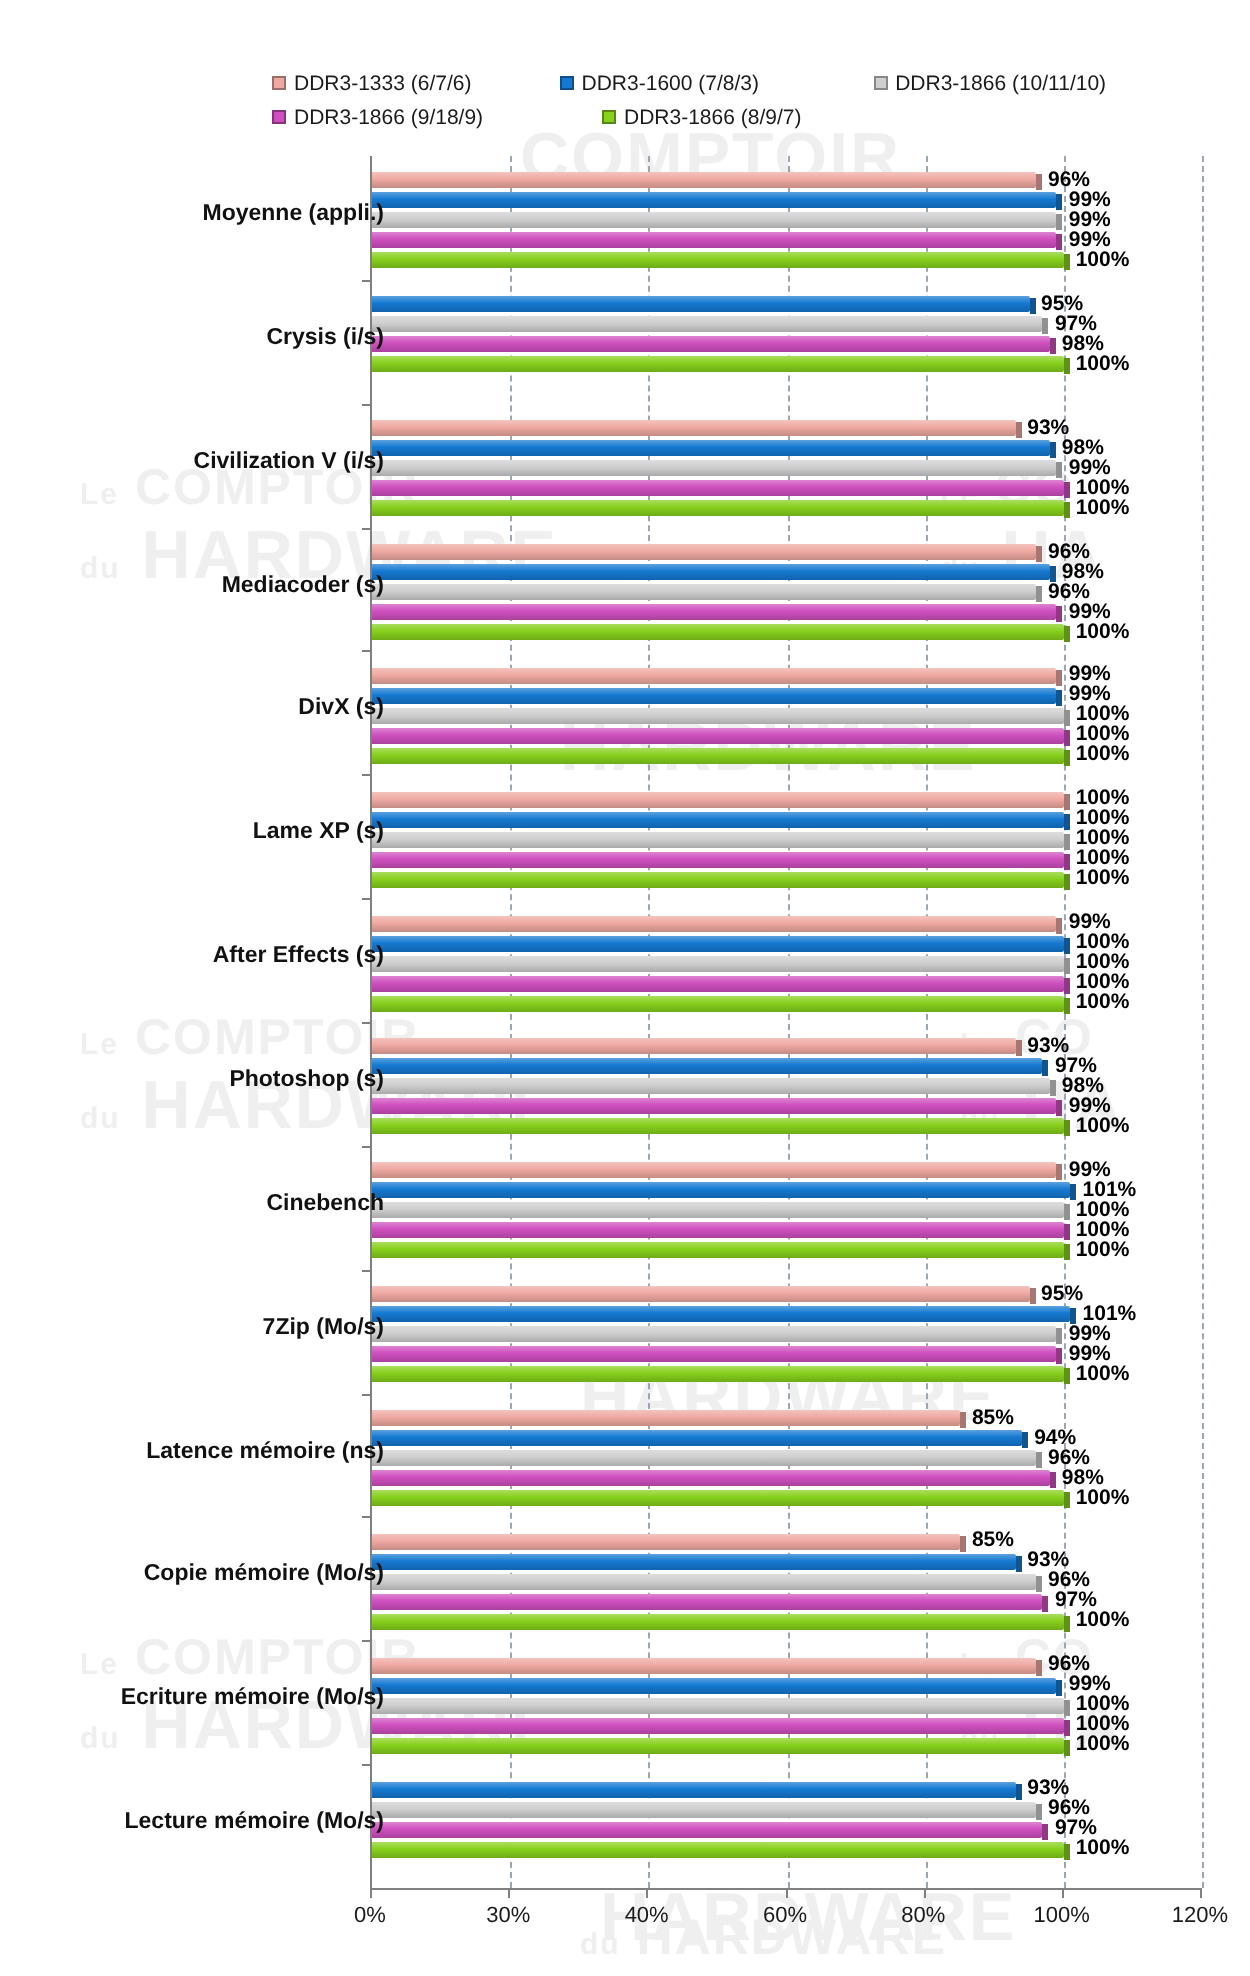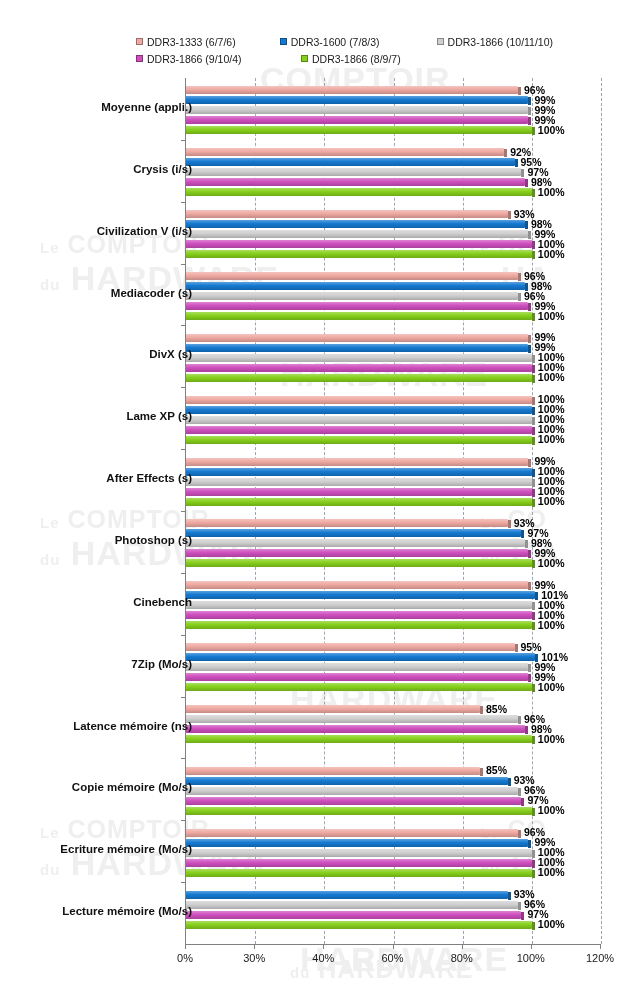--- a/index.html
+++ b/index.html
@@ -209,21 +209,21 @@
           <span>DDR3-1600 (7/8/3)</span>
         </div>
         <div class="legend-item c2">
           <span class="legend-swatch" style="background: rgb(207, 207, 207);"></span>
           <span>DDR3-1866 (10/11/10)</span>
         </div>
       </div>
       <div class="legend-row">
         <div class="legend-item c0">
           <span class="legend-swatch" style="background: rgb(207, 79, 191);"></span>
-          <span>DDR3-1866 (9/10/4)</span>
+          <span>DDR3-1866 (9/18/9)</span>
         </div>
         <div class="legend-item c1">
           <span class="legend-swatch" style="background: rgb(134, 208, 28);"></span>
           <span>DDR3-1866 (8/9/7)</span>
         </div>
       </div>
     </div>
 
   <div id="plot">
       <div class="gridline" style="left: 69.1667px;"></div>
@@ -260,26 +260,20 @@
         <div class="bar-row">
           <div class="bar" title="DDR3-1866 (8/9/8): 100%" style="width: 345.833px; background: linear-gradient(rgb(170, 222, 96) 0%, rgb(134, 208, 28) 45%, rgb(110, 171, 23) 100%);">
             <div class="cap" style="background: rgb(94, 146, 20);"></div>
           </div>
           <div class="val" style="left: 351.833px;">100%</div>
         </div>
       </div>
       <div class="group-sep" style="top: 61.8571px;"></div>
       <div class="group" style="top: 70.2857px; height: 45px;">
         <div class="bar-row">
-          <div class="bar" title="DDR3-1333 (6/7/6): 92%" style="width: 318.167px; background: linear-gradient(rgb(244, 195, 190) 0%, rgb(239, 169, 162) 45%, rgb(196, 139, 133) 100%);">
-            <div class="cap" style="background: rgb(167, 118, 113);"></div>
-          </div>
-          <div class="val" style="left: 324.167px;">92%</div>
-        </div>
-        <div class="bar-row">
           <div class="bar" title="DDR3-1600 (7/8/7): 95%" style="width: 328.542px; background: linear-gradient(rgb(91, 161, 223) 0%, rgb(21, 121, 209) 45%, rgb(17, 99, 171) 100%);">
             <div class="cap" style="background: rgb(15, 85, 146);"></div>
           </div>
           <div class="val" style="left: 334.542px;">95%</div>
         </div>
         <div class="bar-row">
           <div class="bar" title="DDR3-1866 (10/11/10): 97%" style="width: 335.458px; background: linear-gradient(rgb(221, 221, 221) 0%, rgb(207, 207, 207) 45%, rgb(170, 170, 170) 100%);">
             <div class="cap" style="background: rgb(145, 145, 145);"></div>
           </div>
           <div class="val" style="left: 341.458px;">97%</div>
@@ -561,20 +555,26 @@
           <div class="val" style="left: 351.833px;">100%</div>
         </div>
       </div>
       <div class="group-sep" style="top: 618.571px;"></div>
       <div class="group" style="top: 627px; height: 45px;">
         <div class="bar-row">
           <div class="bar" title="DDR3-1333 (6/7/6): 85%" style="width: 293.958px; background: linear-gradient(rgb(244, 195, 190) 0%, rgb(239, 169, 162) 45%, rgb(196, 139, 133) 100%);">
             <div class="cap" style="background: rgb(167, 118, 113);"></div>
           </div>
           <div class="val" style="left: 299.958px;">85%</div>
+        </div>
+        <div class="bar-row">
+          <div class="bar" title="DDR3-1600 (7/8/7): 94%" style="width: 325.083px; background: linear-gradient(rgb(91, 161, 223) 0%, rgb(21, 121, 209) 45%, rgb(17, 99, 171) 100%);">
+            <div class="cap" style="background: rgb(15, 85, 146);"></div>
+          </div>
+          <div class="val" style="left: 331.083px;">94%</div>
         </div>
         <div class="bar-row">
           <div class="bar" title="DDR3-1866 (10/11/10): 96%" style="width: 332px; background: linear-gradient(rgb(221, 221, 221) 0%, rgb(207, 207, 207) 45%, rgb(170, 170, 170) 100%);">
             <div class="cap" style="background: rgb(145, 145, 145);"></div>
           </div>
           <div class="val" style="left: 338px;">96%</div>
         </div>
         <div class="bar-row">
           <div class="bar" title="DDR3-1866 (9/10/9): 98%" style="width: 338.917px; background: linear-gradient(rgb(221, 132, 210) 0%, rgb(207, 79, 191) 45%, rgb(170, 65, 157) 100%);">
             <div class="cap" style="background: rgb(145, 55, 134);"></div>

